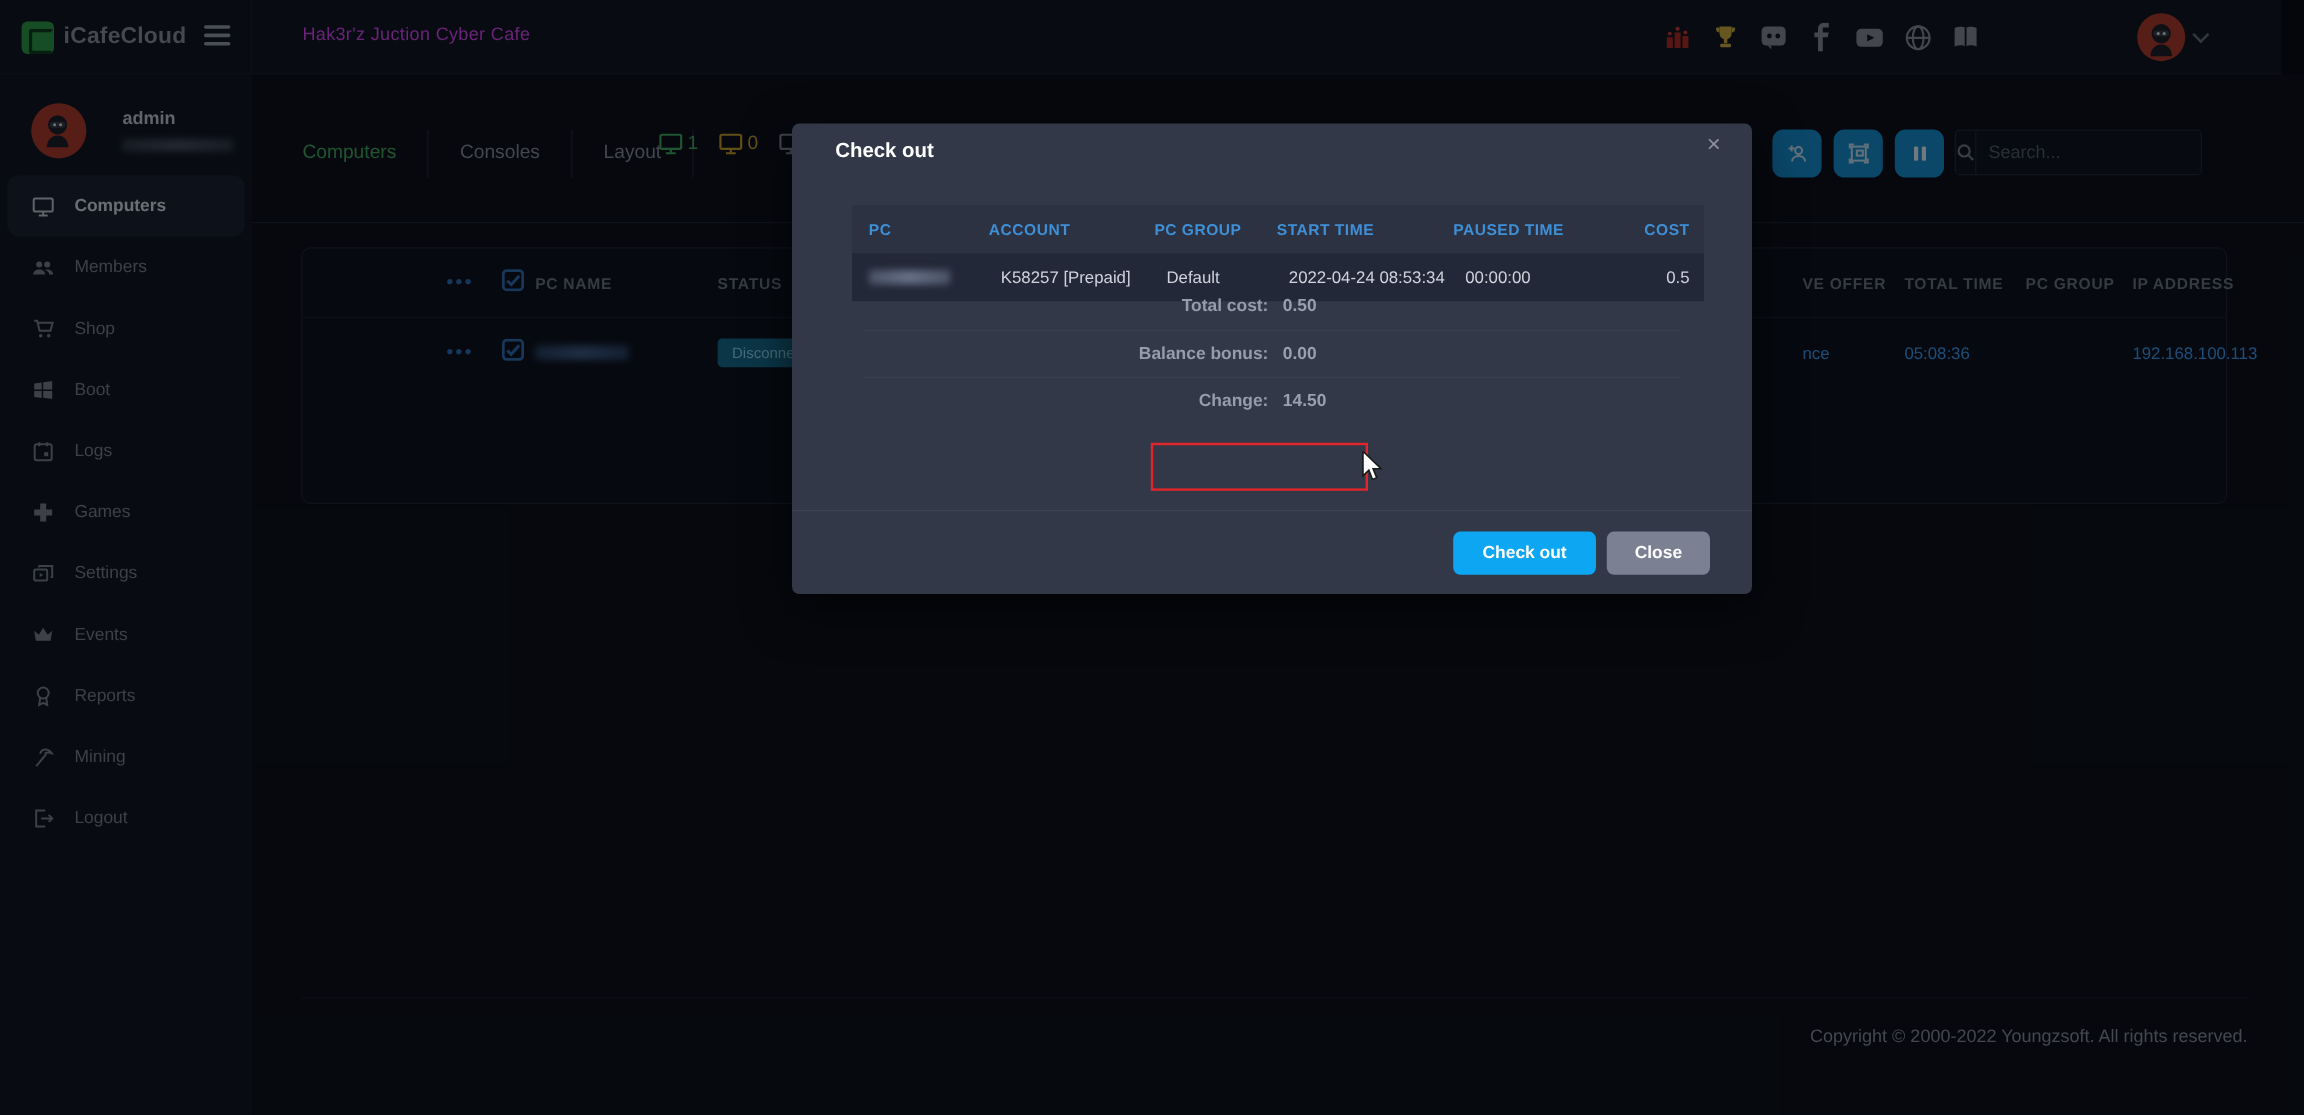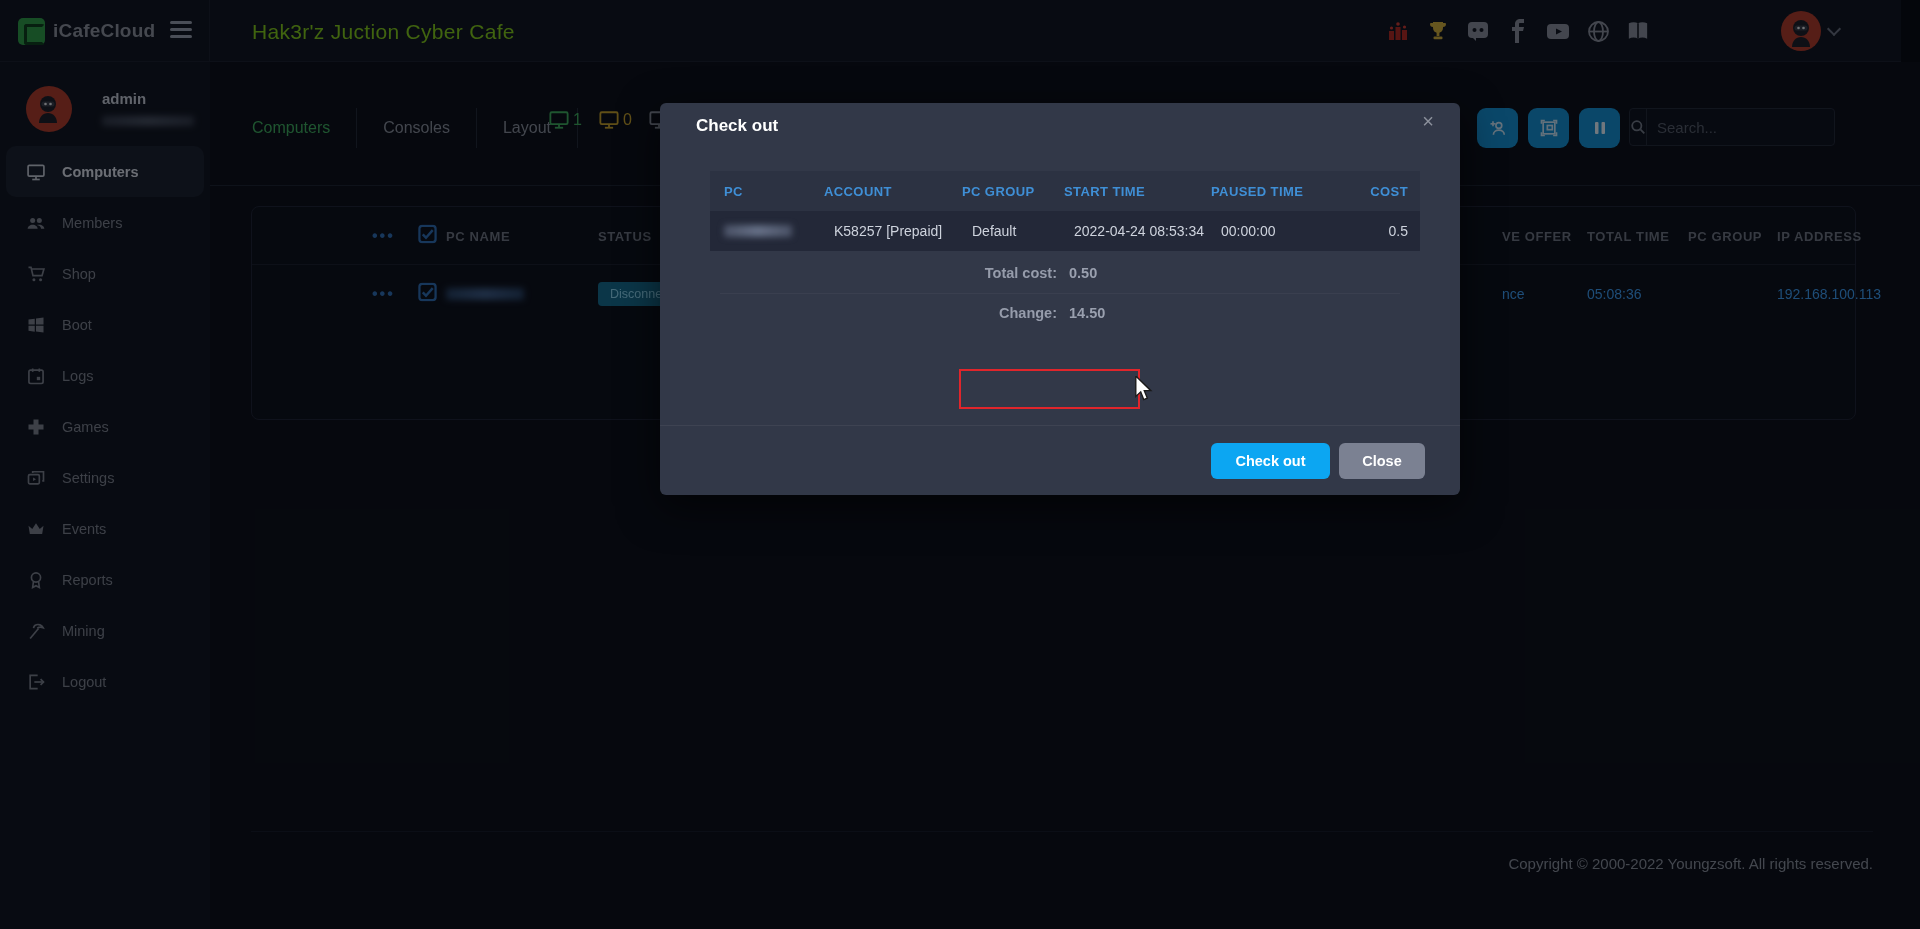--- a/index.html
+++ b/index.html
@@ -7,21 +7,21 @@
   body { background:#07090e; font-family:"Liberation Sans", sans-serif; position:relative; color:#aeb4bf; }
 
   
   .topbar { position:absolute; left:0; top:0; width:1901px; height:62px; background:#10141c; border-bottom:1px solid #1a1f29; z-index:10; }
   .logo-zone { position:absolute; left:0; top:0; width:210px; height:62px; border-right:1px solid #1a1f29; display:flex; align-items:center; padding-left:18px; }
   .logo-mark { width:27px; height:27px; border-radius:5px; background:#2f9e44; position:relative; flex:0 0 auto; }
   .logo-mark::after { content:""; position:absolute; left:6px; top:6px; width:15px; height:15px; border:3px solid #0e3d18; border-right-color:transparent; border-radius:3px; }
   .logo-text { margin-left:8px; font-size:19px; font-weight:700; color:#8e939b; letter-spacing:.2px; }
   .hamburger { position:absolute; left:170px; top:21px; width:24px; height:20px; cursor:pointer; }
   .hamburger i { display:block; width:22px; height:2.5px; background:#9aa0ab; margin:0 0 4.5px 0; border-radius:2px; }
-  .cafe-title { position:absolute; left:252px; top:20px; font-size:21px; color:#84cc16; letter-spacing:.3px; }
+  .cafe-title { position:absolute; left:252px; top:20px; font-size:15px; color:#d946ef; letter-spacing:.3px; }
   .top-icons { position:absolute; right:0; top:0; height:62px; display:flex; align-items:center; gap:14px; padding-right:60px; }
   .tico { width:26px; height:26px; display:flex; align-items:center; justify-content:center; cursor:pointer; }
   .avatar-wrap { position:absolute; right:62px; top:11px; display:flex; align-items:center; gap:8px; cursor:pointer; }
   .avatar { width:40px; height:40px; border-radius:50%; background:#b23b26; position:relative; overflow:hidden; }
   .ninja { position:absolute; left:8px; top:8px; width:24px; height:28px; }
   .chev { width:10px; height:10px; border-right:2px solid #6a707b; border-bottom:2px solid #6a707b; transform:rotate(45deg); margin-top:-4px; }
 
   
   .sidebar { position:absolute; left:0; top:62px; width:210px; height:867px; background:#10141c; z-index:9; }
   .admin-block { position:absolute; left:26px; top:24px; display:flex; gap:30px; }
@@ -72,21 +72,21 @@
   .modal { position:absolute; left:660px; top:103px; width:800px; height:392px; background:#323848; border-radius:6px; box-shadow:0 12px 40px rgba(0,0,0,.6); z-index:60; }
   .modal-title { position:absolute; left:36px; top:13px; font-size:17px; font-weight:700; color:#ffffff; }
   .modal-close { position:absolute; right:26px; top:8px; font-size:20px; color:#8c919c; cursor:pointer; line-height:1; }
   .mtable { position:absolute; left:50px; top:68px; width:710px; }
   .mtr { position:relative; height:40px; }
   .mtr.head { background:#2c3242; }
   .mtr.data { background:#232838; }
   .mth { font-size:13px; font-weight:700; color:#3f8fd6; letter-spacing:.4px; }
   .mtd { font-size:14px; color:#ced3dd;margin-left:10px; }
   .mpc-blur { width:68px; height:12px; background:linear-gradient(90deg,#4a5266,#667087,#4a5266); filter:blur(3px); border-radius:2px; }
-  .summary { position:absolute; left:60px; top:150px; width:680px; }
+  .summary { position:absolute; left:60px; top:132px; width:680px; }
   .srow { position:relative; height:39.5px; display:flex; align-items:center; }
   .slabel { position:absolute; left:0; width:337px; text-align:right; font-size:14.5px; font-weight:700; color:#969cab; }
   .sval { position:absolute; left:349px; font-size:14.5px; font-weight:700; color:#9aa0af; }
   .change-box { position:absolute; left:299px; top:266px; width:181px; height:40px; border:2px solid #e0252b; z-index:5; }
   .modal-footline { position:absolute; left:0; top:322px; width:800px; height:1px; background:rgba(255,255,255,0.06); }
   .btn { position:absolute; top:340px; height:36px; border:none; border-radius:6px; font-size:14.5px; font-weight:700; color:#fff; cursor:pointer; font-family:"Liberation Sans",sans-serif; }
   .btn-checkout { left:551px; width:119px; background:#0ca6f2; }
   .btn-close { left:679px; width:86px; background:#7b8192; }
 
   .cursor { position:absolute; left:1133px; top:376px; z-index:200; }
@@ -408,20 +408,24 @@
       <span class="cellabs mtd" style="right:12px;">0.5</span>
     </div>
   </div>
 
   <div class="summary">
     <div class="srow">
       <span class="slabel">Total cost:</span>
       <span class="sval">0.50</span>
     </div>
     <div class="srow" style="border-top:1px solid rgba(255,255,255,0.04);">
+      <span class="slabel">Balance bonus:</span>
+      <span class="sval">0.00</span>
+    </div>
+    <div class="srow" style="border-top:1px solid rgba(255,255,255,0.04);">
       <span class="slabel">Change:</span>
       <span class="sval">14.50</span>
     </div>
   </div>
 
   <div class="change-box"></div>
   <div class="modal-footline"></div>
 
   <button class="btn btn-checkout">Check out</button>
   <button class="btn btn-close">Close</button>

